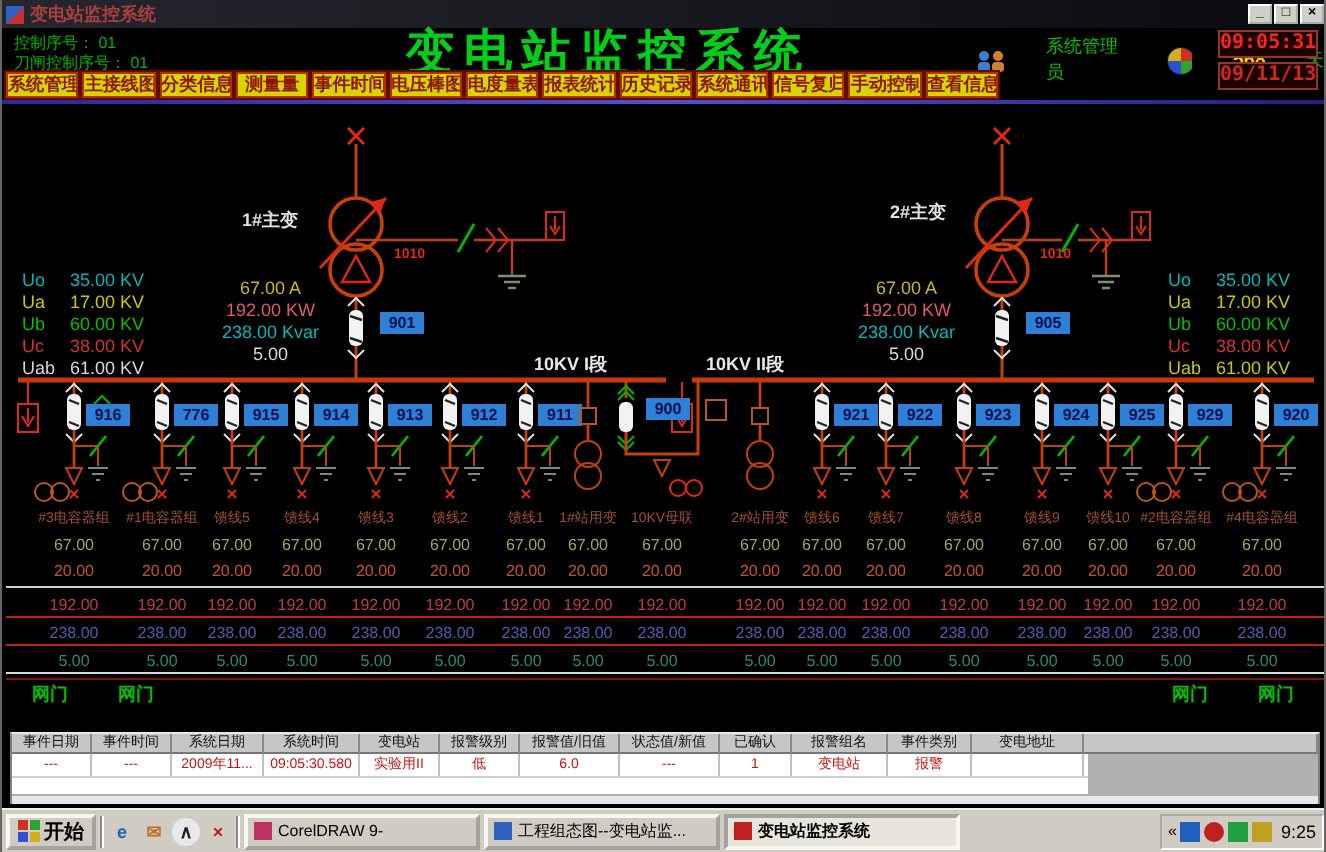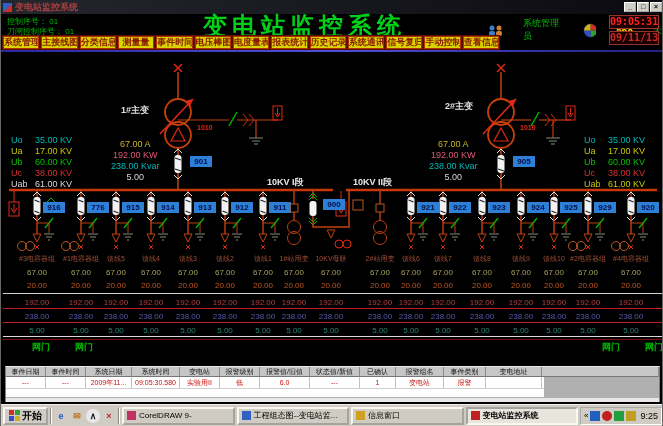--- a/index.html
+++ b/index.html
@@ -34,21 +34,21 @@
   .busLabel{color:#e8e8e8;font-size:9px;font-weight:bold;white-space:nowrap;}
   .tfmrName{color:#e0e0e0;font-size:9px;font-weight:bold;white-space:nowrap;}
   .bluetag{background:#2e7fd6;color:#00114d;font-size:8px;font-weight:bold;
     text-align:center;line-height:11px;height:11px;min-width:22px;padding:0 2px;cursor:pointer;}
   .vrow{font-size:9px;white-space:nowrap;}
   .vrow .vl{display:inline-block;width:24px;}
   .met{font-size:9px;white-space:nowrap;}
   .bayname{color:#a05038;font-size:7px;text-align:center;white-space:nowrap;}
   .mval{font-size:8px;text-align:center;white-space:nowrap;}
   .hline{position:absolute;height:1px;}
-  .gate{color:#00c000;font-size:9px;font-weight:bold;margin-left:16px;}
+  .gate{color:#00c000;font-size:9px;font-weight:bold;}
   .redxt{color:#e02818;font-size:7px;font-weight:bold;}
   
   .alarm{position:absolute;left:4px;top:366px;width:655px;height:36px;background:#b0b0b0;
     border:1px solid #808080;border-top:1px solid #e8e8e8;}
   .ahead{display:flex;height:10px;background:#c6c6c6;}
   .ahead .hc{border-right:1px solid #8a8a8a;border-bottom:1px solid #777;
     font-size:7px;color:#111;text-align:center;line-height:10px;overflow:hidden;white-space:nowrap;}
   .arow{display:flex;height:11px;background:#fff;width:538px;}
   .arow .rc{border-right:1px solid #c0c0c0;font-size:7px;color:#cc1010;
     text-align:center;line-height:11px;overflow:hidden;white-space:nowrap;}
@@ -651,24 +651,20 @@
     <div class="tdiv"></div>
     <div id="taskbtns" style="display:flex;flex:1;gap:2px;">
         <div class="taskbtn">
           <span class="tico" style="background: rgb(192, 48, 96);"></span>
           <span>CorelDRAW 9-</span>
         </div>
         <div class="taskbtn">
           <span class="tico" style="background: rgb(48, 96, 192);"></span>
           <span>工程组态图--变电站监...</span>
         </div>
-        <div class="taskbtn">
-          <span class="tico" style="background: rgb(208, 160, 32);"></span>
-          <span>信息窗口</span>
-        </div>
         <div class="taskbtn active">
           <span class="tico" style="background: rgb(192, 32, 32);"></span>
           <span>变电站监控系统</span>
         </div>
       </div>
     <div class="tray">
       <span style="font-size:8px;">«</span>
       <span class="trayico" style="background:#2060c0;"></span>
       <span class="trayico" style="background:#c02020;border-radius:50%;"></span>
       <span class="trayico" style="background:#20a040;"></span>

